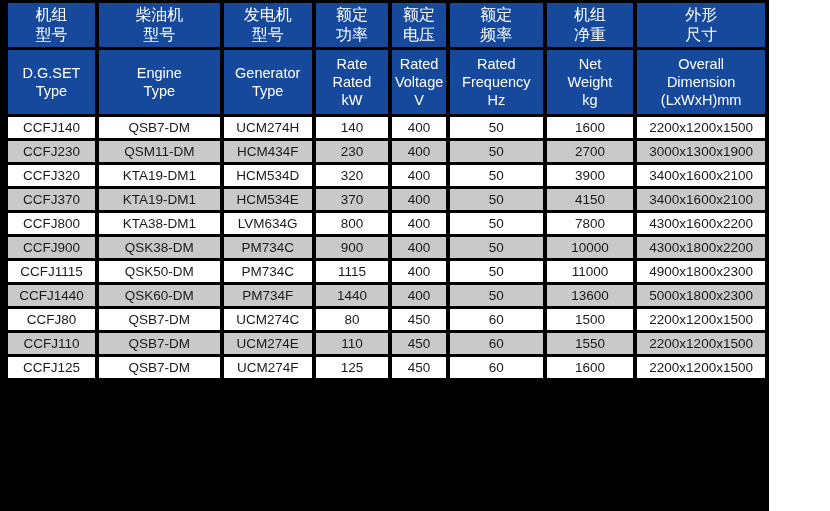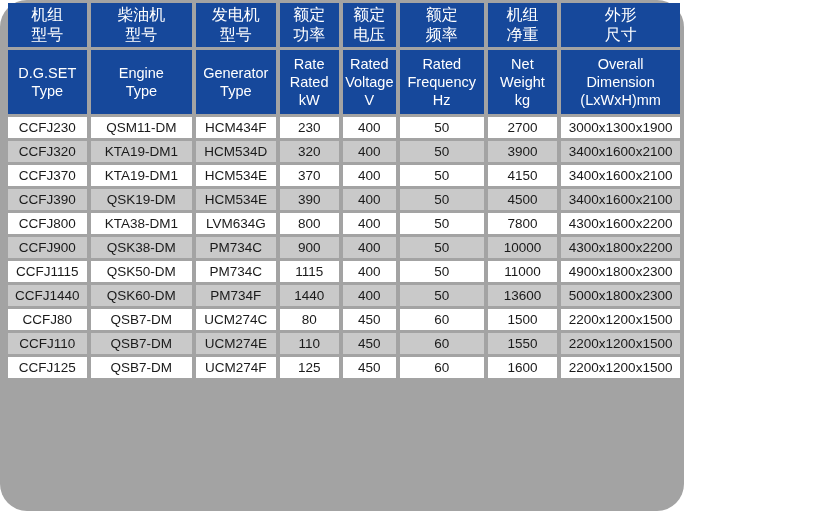--- a/index.html
+++ b/index.html
@@ -6,24 +6,23 @@
     margin: 0;
     padding: 0;
     background: #ffffff;
     width: 830px;
     height: 511px;
     overflow: hidden;
     font-family: "Liberation Sans", "DejaVu Sans", sans-serif;
   }
   .page {
     position: relative;
-    width: 684px;
+    width: 769px;
     height: 511px;
-    background: #a3a3a3;
-    border-radius: 27px;
+    background: #000000;
   }
   table.spec-table {
     border-collapse: separate;
     border-spacing: 4px 3px;
     margin-left: 4px;
     margin-top: 0;
     table-layout: fixed;
   }
   col.c1 { width: 89px; }
   col.c2 { width: 126px; }
@@ -121,20 +120,30 @@
           <th class="th-en">Net
 Weight
 kg</th>
           <th class="th-en">Overall
 Dimension
 (LxWxH)mm</th>
         </tr>
     </thead>
     <tbody id="tbody">
         <tr>
+          <td>CCFJ140</td>
+          <td>QSB7-DM</td>
+          <td>UCM274H</td>
+          <td>140</td>
+          <td>400</td>
+          <td>50</td>
+          <td>1600</td>
+          <td>2200x1200x1500</td>
+        </tr>
+        <tr>
           <td>CCFJ230</td>
           <td>QSM11-DM</td>
           <td>HCM434F</td>
           <td>230</td>
           <td>400</td>
           <td>50</td>
           <td>2700</td>
           <td>3000x1300x1900</td>
         </tr>
         <tr>
@@ -148,30 +157,20 @@
           <td>3400x1600x2100</td>
         </tr>
         <tr>
           <td>CCFJ370</td>
           <td>KTA19-DM1</td>
           <td>HCM534E</td>
           <td>370</td>
           <td>400</td>
           <td>50</td>
           <td>4150</td>
-          <td>3400x1600x2100</td>
-        </tr>
-        <tr>
-          <td>CCFJ390</td>
-          <td>QSK19-DM</td>
-          <td>HCM534E</td>
-          <td>390</td>
-          <td>400</td>
-          <td>50</td>
-          <td>4500</td>
           <td>3400x1600x2100</td>
         </tr>
         <tr>
           <td>CCFJ800</td>
           <td>KTA38-DM1</td>
           <td>LVM634G</td>
           <td>800</td>
           <td>400</td>
           <td>50</td>
           <td>7800</td>

